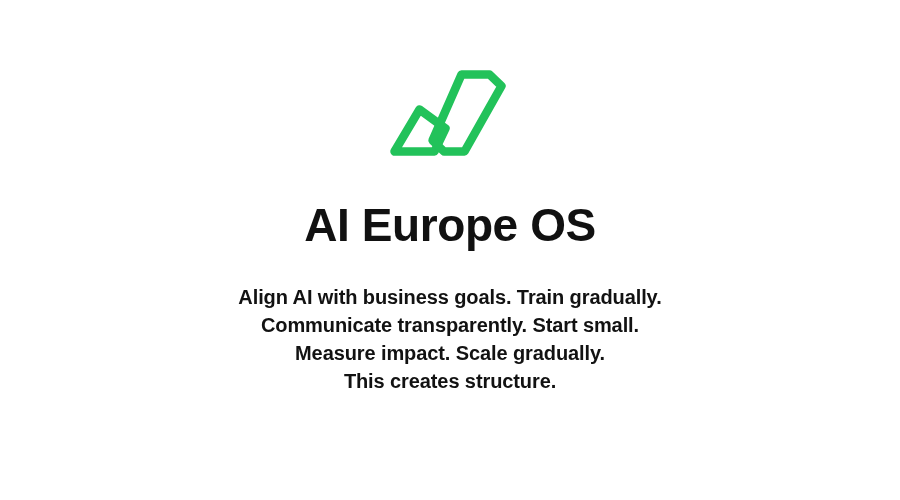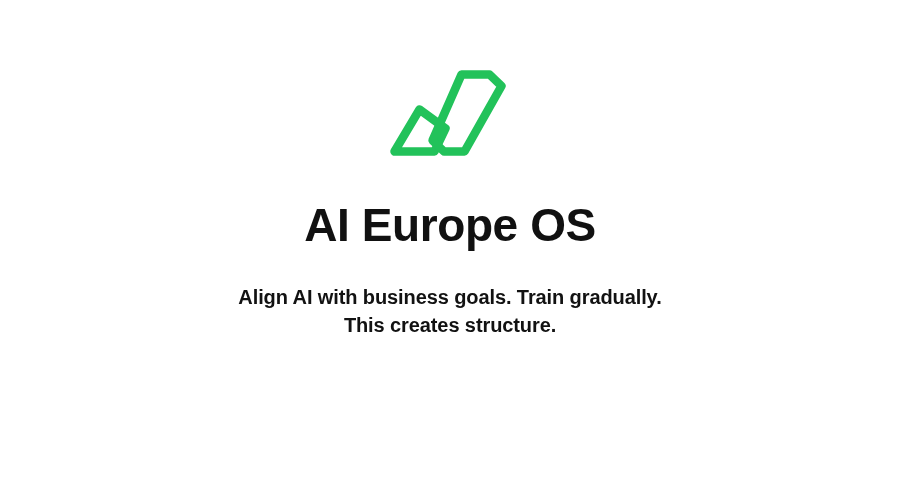--- a/index.html
+++ b/index.html
@@ -78,16 +78,18 @@
           <path d="M104.5 12.5 L76.5 12.5 L47.5 78.5 L59.0 89.5 L79.5 89.5 L116.5 24.0 Z"></path>
         </g>
       </svg>
     </span>
   </div>
 
   <div class="page-title">AI Europe OS</div>
 
   <div class="body-copy">
     <span class="body-line">Align AI with business goals. Train gradually.</span>
+    <span class="body-line">Communicate transparently. Start small.</span>
+    <span class="body-line">Measure impact. Scale gradually.</span>
     <span class="body-line">This creates structure.</span>
   </div>
 
 </div>
 
 </body></html>

